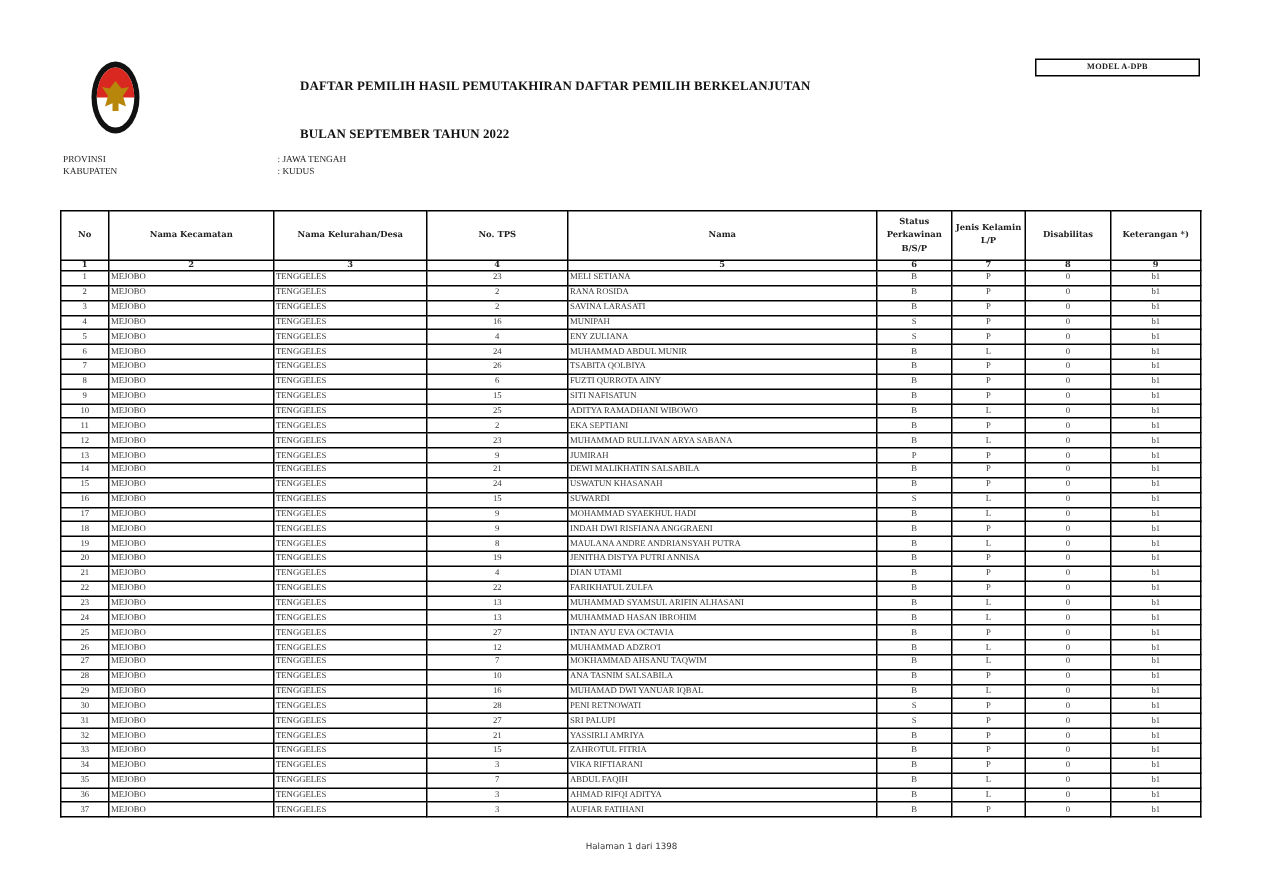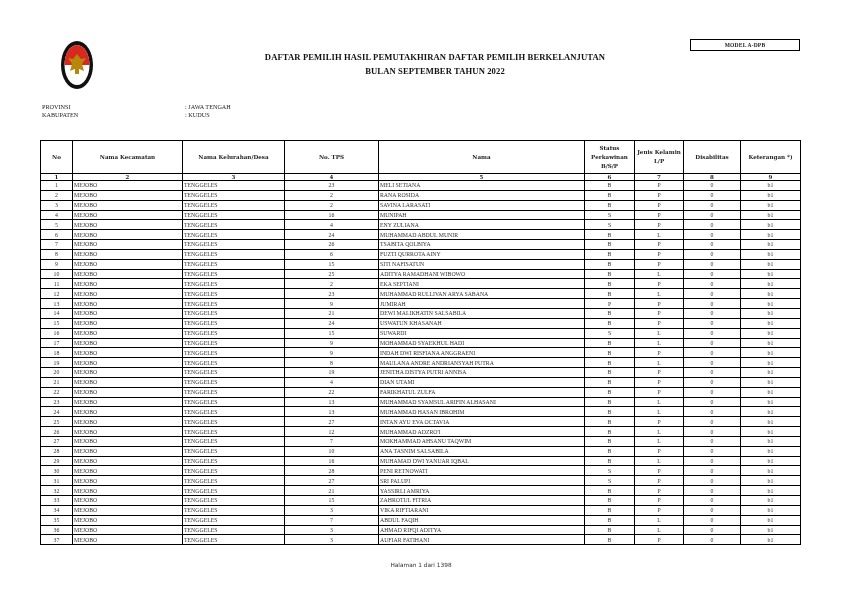--- a/index.html
+++ b/index.html
@@ -2,24 +2,24 @@
 <html><head>
 <meta charset="utf-8">
 <style>
   html, body { margin:0; padding:0; background:#ffffff; }
   body { width:842px; height:595px; position:relative; overflow:hidden;
          font-family:"DejaVu Serif", serif; color:#222; }
   .logo { position:absolute; left:60px; top:40px; width:34px; height:50px; }
   .model-box { position:absolute; left:690px; top:39px; width:108px; height:10px;
                border:1.5px solid #000; font-size:5.5px; font-weight:bold; text-align:center;
                line-height:10px; font-family:"Liberation Serif", serif; letter-spacing:0.2px; }
-  .title { position:absolute; left:200px; width:470px; text-align:center;
+  .title { position:absolute; left:200px; width:470px; 
            font-family:"Liberation Serif", serif; font-weight:bold; font-size:8.6px; color:#111; letter-spacing:0.1px; }
   .t1 { top:52px; }
-  .t2 { top:66px; }
+  .t2 { top:84px; }
   .meta { position:absolute; left:42px; font-family:"Liberation Serif", serif; font-size:6.2px; color:#222; }
   .meta .lbl { display:inline-block; width:143px; }
   .m1 { top:103px; } .m2 { top:111px; }
   table { position:absolute; left:40px; top:140px; border-collapse:collapse;
           font-family:"Liberation Serif", serif; font-size:5.8px; color:#333; table-layout:fixed; }
   th { border:1px solid #000; font-family:"DejaVu Serif", serif; font-weight:bold; font-size:5.6px;
        color:#222; text-align:center; vertical-align:middle; padding:0; line-height:9px; }
   th.hdr { height:32px; }
   tr.numrow th { height:6px; line-height:6px; font-size:5.5px; border-bottom:1.5px solid #000; }
   td { border:1px solid #000; height:8.85px; padding:0 1px; line-height:8px; white-space:nowrap; overflow:hidden; }

